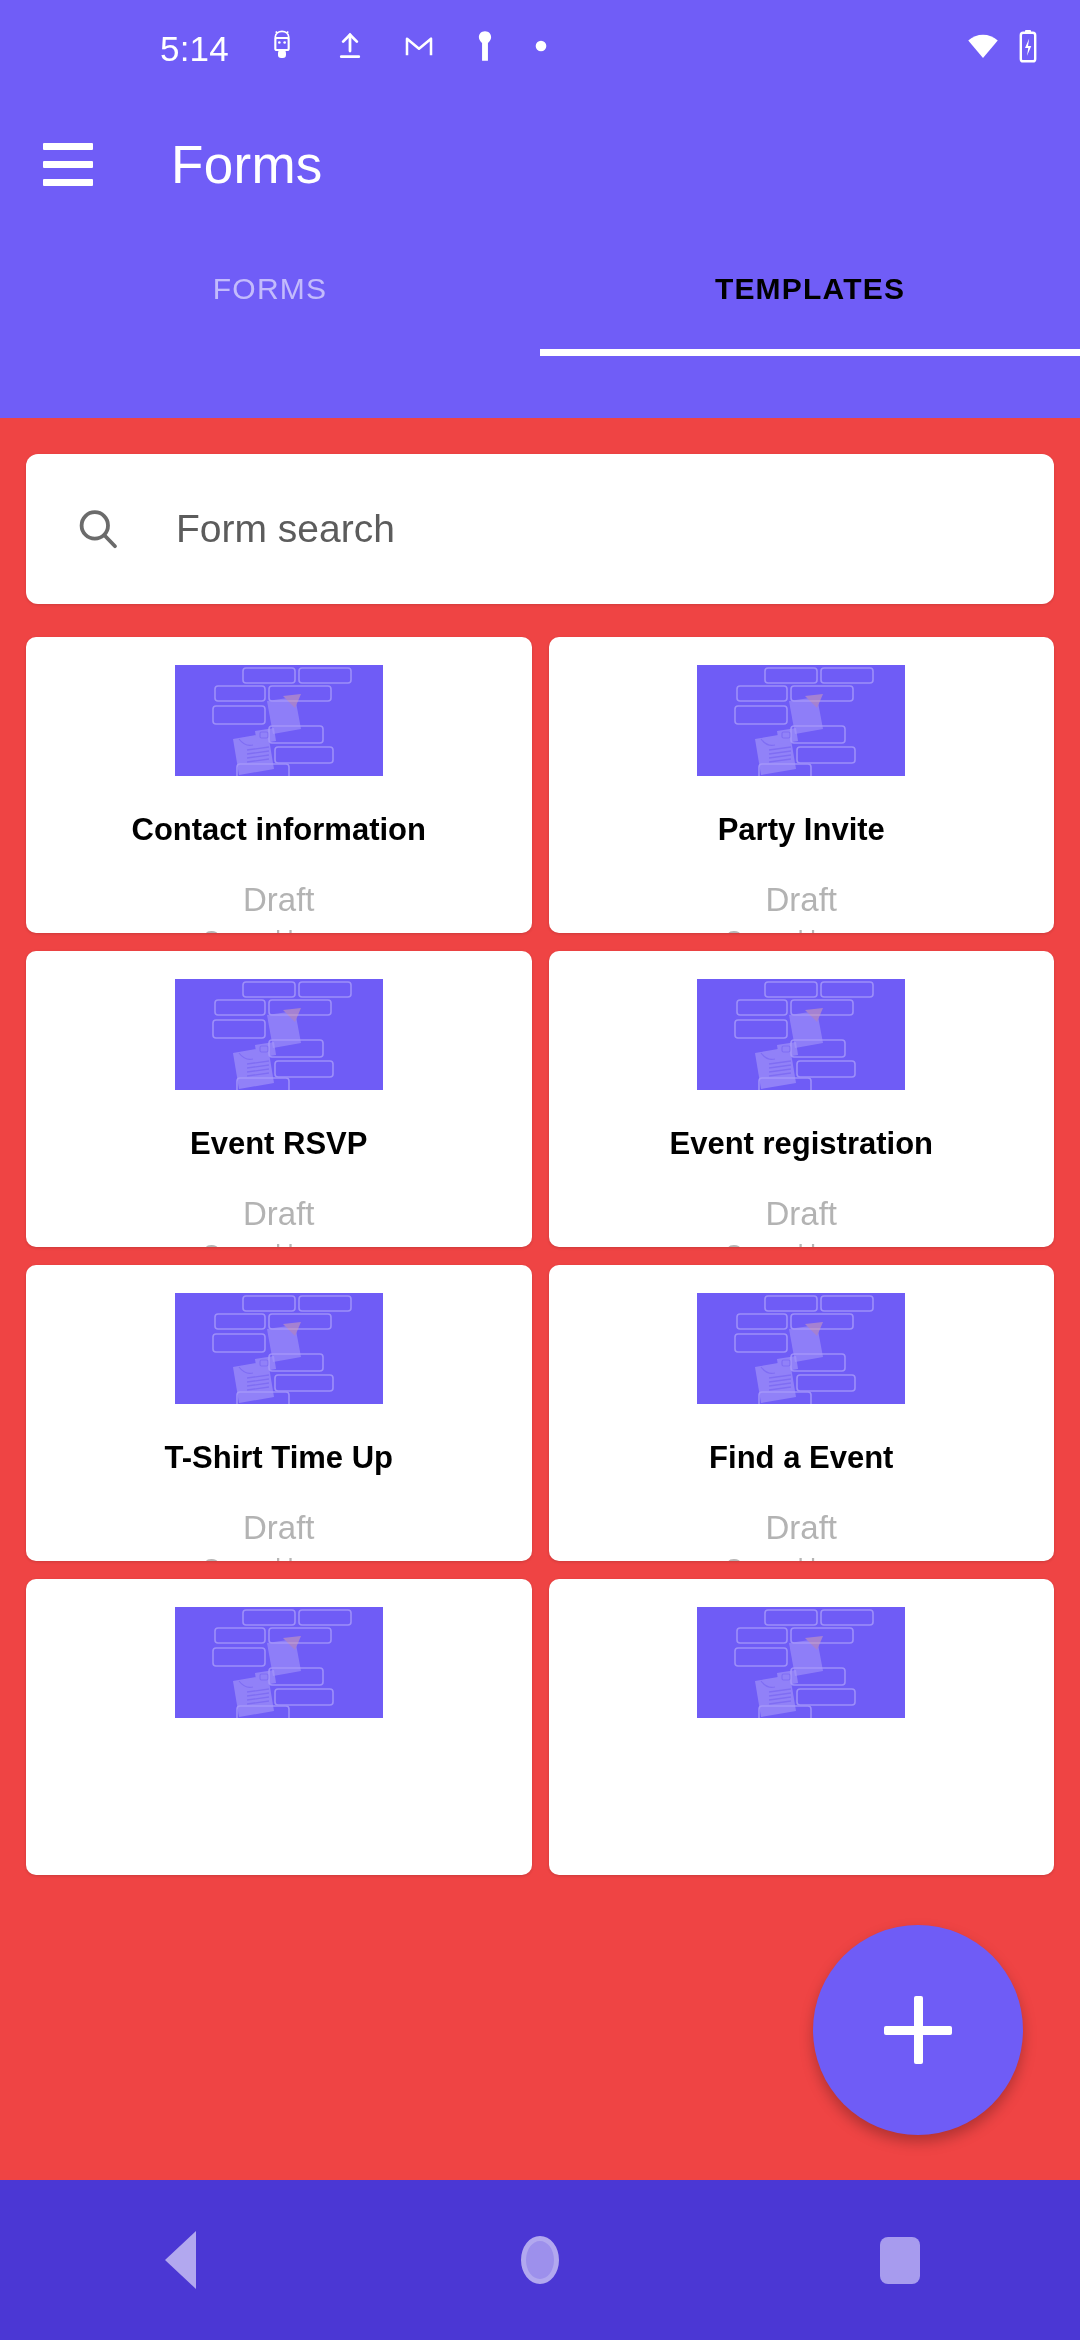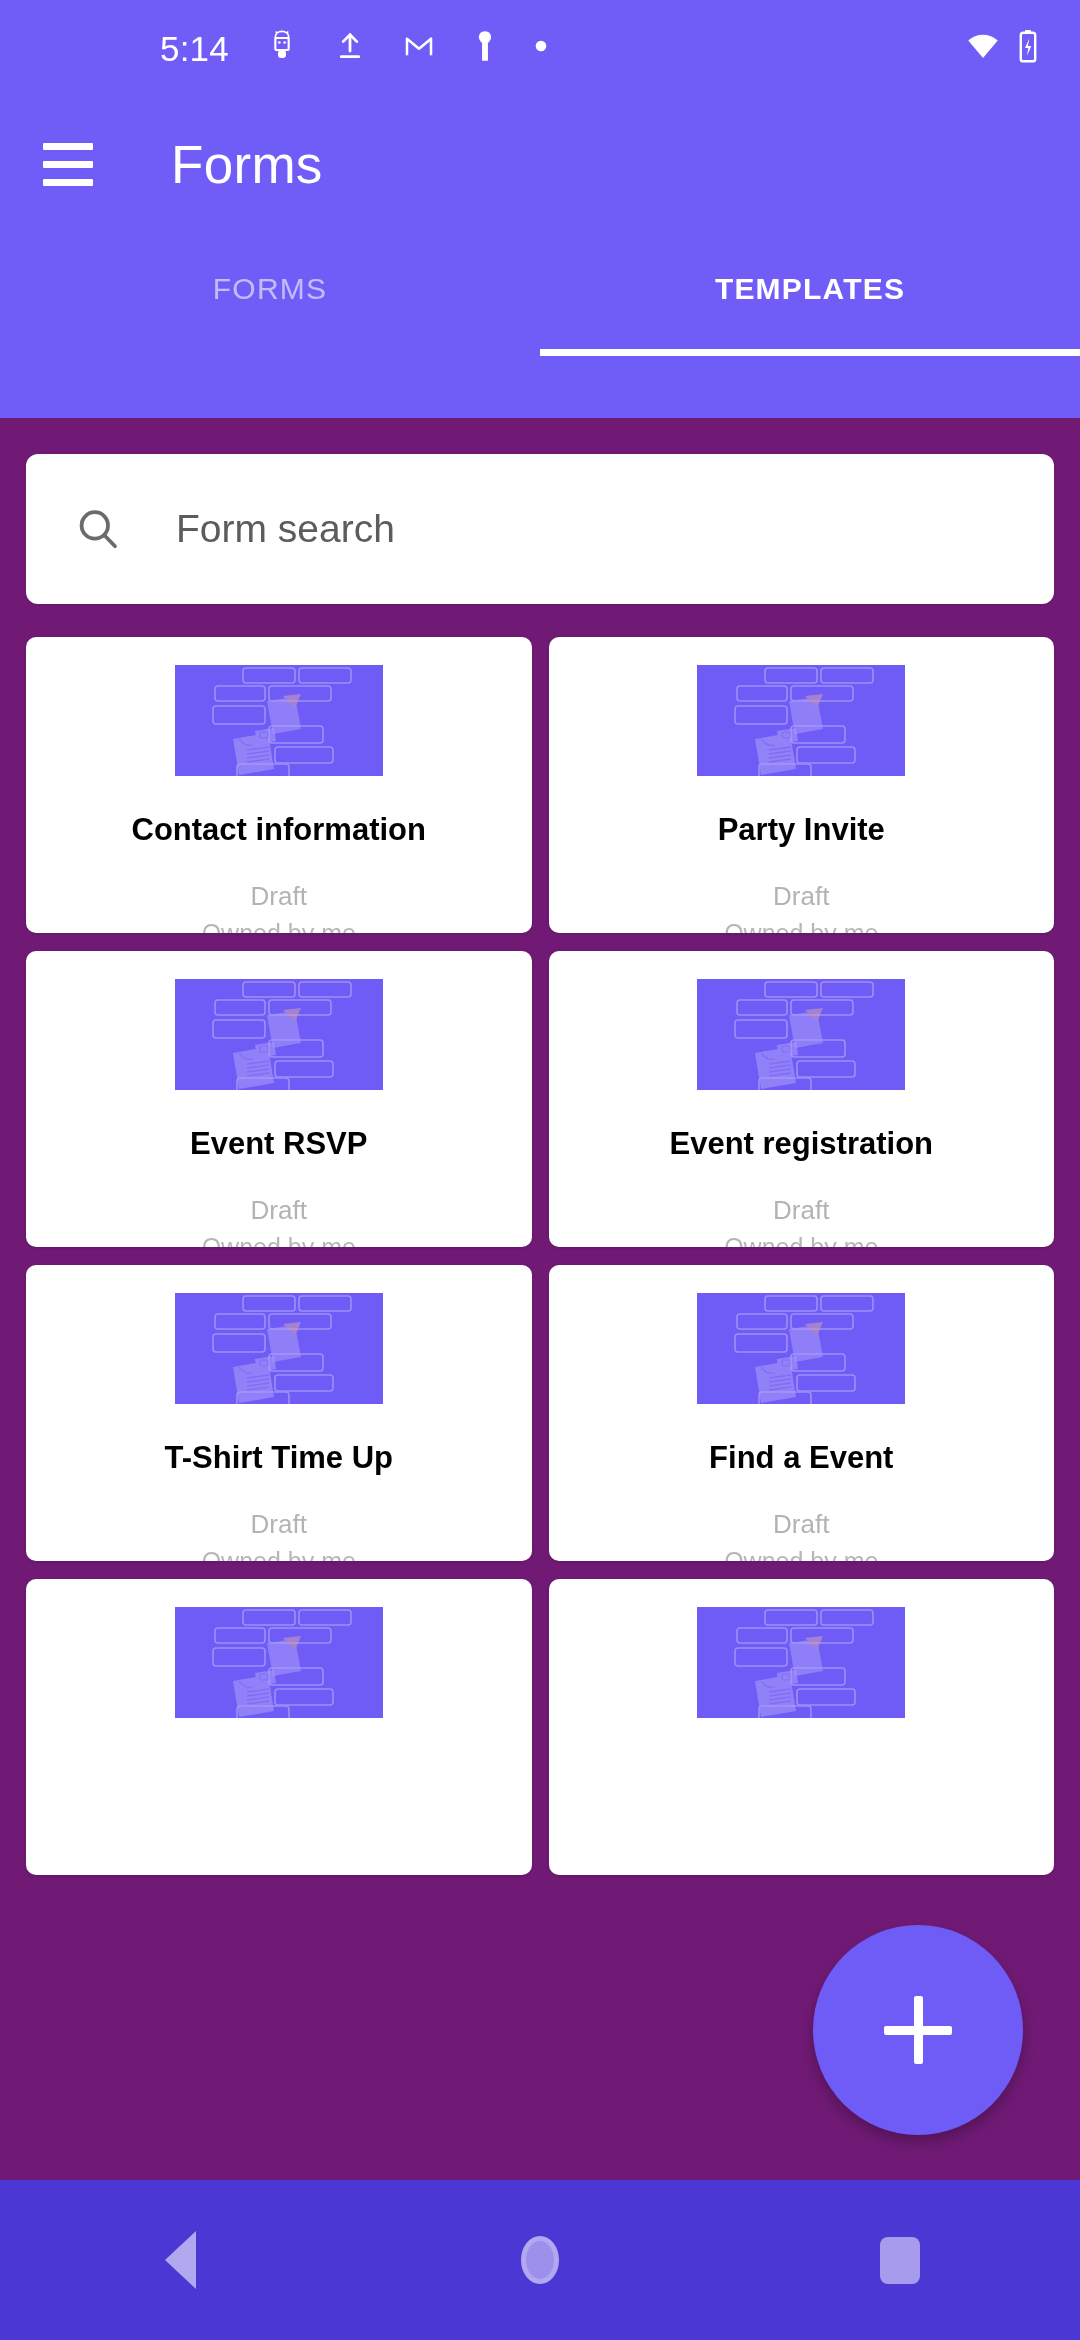--- a/index.html
+++ b/index.html
@@ -54,30 +54,30 @@
   .tabs {
     height: 124px; display: flex; align-items: stretch;
     position: relative;
   }
   .tab {
     flex: 1 1 0; display: flex; align-items: center; justify-content: center;
     color: rgba(255,255,255,0.58); font-size: 30px; font-weight: 500;
     letter-spacing: 1.2px; cursor: pointer; padding-bottom: 10px;
     position: relative;
   }
-  .tab.active { color: #ffffff; font-weight: 600; }
+  .tab.active { color: #000000; font-weight: 600; }
   .tab.active::after {
     content: ""; position: absolute; left: 0; right: 0; bottom: 0;
     height: 7px; background: #ffffff;
   }
 
   
   .body {
     position: absolute; top: 418px; left: 0; right: 0; bottom: 0;
-    background: #701a75; overflow: hidden;
+    background: #ef4444; overflow: hidden;
   }
 
   .search-card {
     margin: 36px 26px 0 26px; height: 150px;
     background: #ffffff; border-radius: 12px;
     box-shadow: 0 1px 3px rgba(0,0,0,0.13);
     display: flex; align-items: center;
     cursor: text;
   }
   .search-icon { margin-left: 48px; width: 48px; height: 48px; flex: none; }
@@ -99,21 +99,21 @@
   }
   .thumb {
     width: 208px; height: 111px; flex: none;
     position: relative; overflow: hidden; background: #6f5cf6;
   }
   .card-title {
     margin-top: 37px; font-size: 31px; font-weight: 700; color: #000000;
     text-align: center; line-height: 1.1; white-space: nowrap;
   }
   .card-status {
-    margin-top: 34px; font-size: 26px; color: #b3b3b3; font-weight: 400;
+    margin-top: 34px; font-size: 33px; color: #b3b3b3; font-weight: 400;
   }
   .card-owner {
     margin-top: 7px; font-size: 25px; color: #b6b6b6; font-weight: 400;
   }
 
   
   .fab {
     position: absolute; width: 210px; height: 210px; border-radius: 50%;
     background: #6f5cf6; right: 57px; bottom: 205px;
     box-shadow: 0 7px 14px rgba(0,0,0,0.26);

